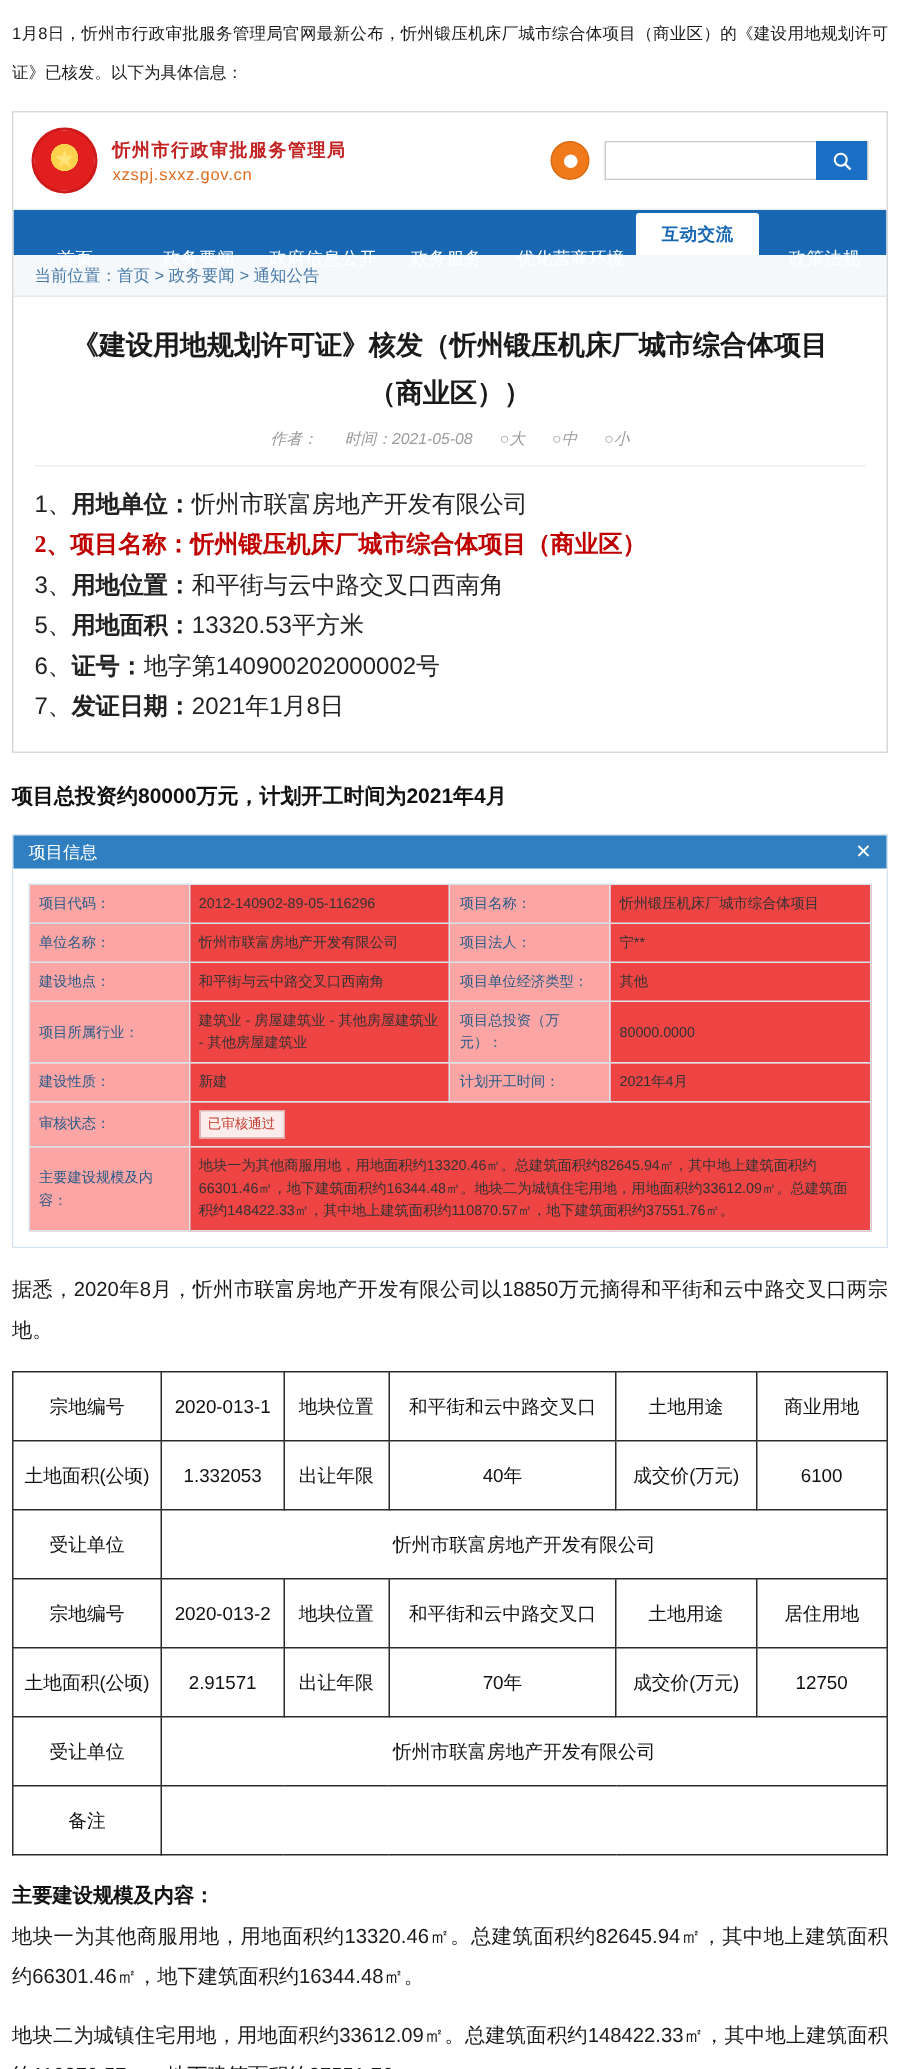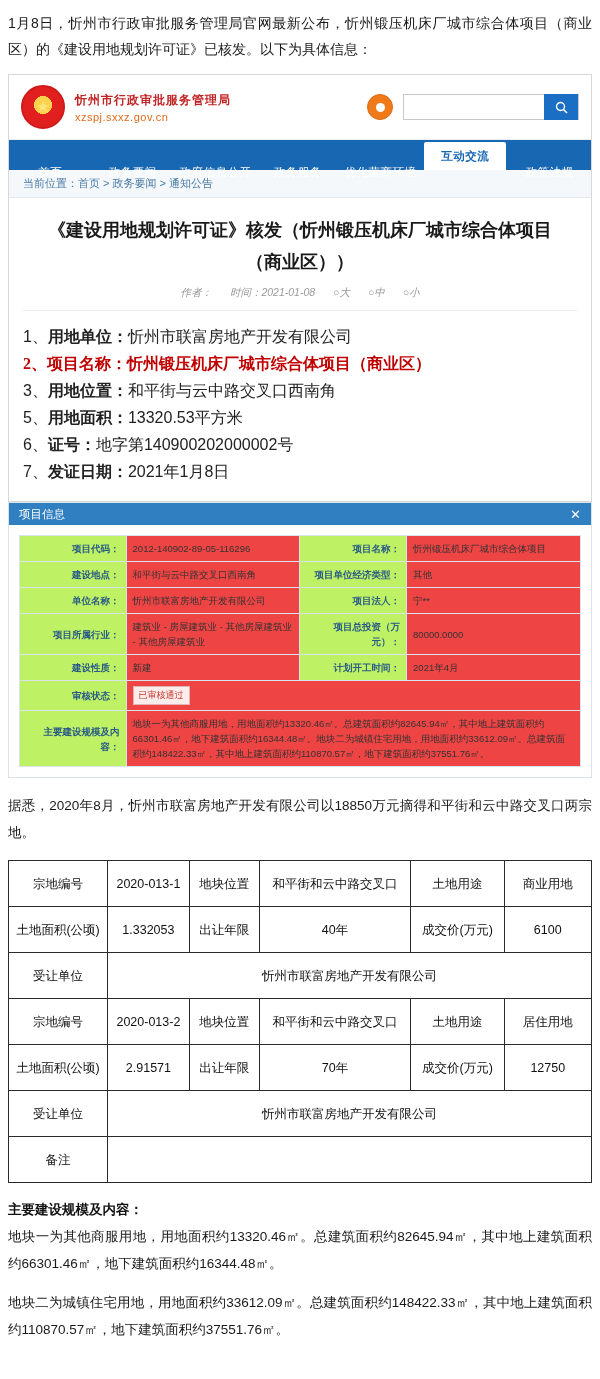--- a/index.html
+++ b/index.html
@@ -5,21 +5,21 @@
   * { box-sizing: border-box; }
   html, body {
     margin: 0; padding: 0;
     background: #ffffff;
     font-family: "Liberation Sans", "DejaVu Sans", sans-serif;
   }
   body { width: 600px; }
   .page { width: 600px; padding: 0; }
 
   .intro {
-    font-size: 14px;
+    font-size: 11px;
     line-height: 26px;
     color: #1a1a1a;
     padding: 10px 8px 12px 8px;
     text-align: justify;
   }
 
   
   .site {
     margin: 0 8px;
     border: 1px solid #d8d8d8;
@@ -201,25 +201,24 @@
     color: #333;
     table-layout: fixed;
   }
   table.info td {
     border: 1px solid #d9e3ec;
     padding: 5px 6px;
     line-height: 15px;
     vertical-align: middle;
   }
   table.info td.k {
-    background: #bef264;
-    text-align: right;
+    background: #fca5a5;
+    text-align: left;
     color: #2a5b87;
     width: 19%;
-    font-weight: bold;
   }
   table.info td.v { background: #ef4444; width: 31%; }
   .pass-tag {
     display: inline-block;
     border: 1px solid #e0b4b4;
     background: #fdecec;
     color: #c0392b;
     padding: 1px 5px;
     font-size: 9px;
   }
@@ -303,21 +302,21 @@
       <div class="nav-item active">互动交流</div>
       <div class="nav-item">政策法规</div>
     </div>
 
     <div class="crumb">当前位置：首页 &gt; 政务要闻 &gt; 通知公告</div>
 
     <div class="doc-title">《建设用地规划许可证》核发（忻州锻压机床厂城市综合体项目（商业区））</div>
 
     <div class="doc-meta">
       <span class="mi">作者：</span>
-      <span class="mi">时间：2021-01-08</span>
+      <span class="mi">时间：2021-05-08</span>
       <span class="mi">○大</span>
       <span class="mi">○中</span>
       <span class="mi">○小</span>
     </div>
 
     <div class="doc-body">
       <div class="doc-line">
         <span>1、</span><span class="lbl">用地单位：</span><span>忻州市联富房地产开发有限公司</span>
       </div>
       <div class="doc-line highlight">
@@ -332,46 +331,47 @@
       <div class="doc-line">
         <span>6、</span><span class="lbl">证号：</span><span>地字第140900202000002号</span>
       </div>
       <div class="doc-line">
         <span>7、</span><span class="lbl">发证日期：</span><span>2021年1月8日</span>
       </div>
     </div>
 
   </div>
 
+  <div class="invest-note">项目总投资约80000万元，计划开工时间为2021年4月</div>
 
   <div class="panel">
     <div class="panel-head">
       <span>项目信息</span>
       <span class="close">✕</span>
     </div>
     <div class="panel-body">
       <table class="info">
         <tbody>
             <tr>
           <td class="k">项目代码：</td>
           <td class="v">2012-140902-89-05-116296</td>
           <td class="k">项目名称：</td>
           <td class="v">忻州锻压机床厂城市综合体项目</td>
         </tr>
         <tr>
+          <td class="k">单位名称：</td>
+          <td class="v">忻州市联富房地产开发有限公司</td>
+          <td class="k">项目法人：</td>
+          <td class="v">宁**</td>
+        </tr>
+        <tr>
           <td class="k">建设地点：</td>
           <td class="v">和平街与云中路交叉口西南角</td>
           <td class="k">项目单位经济类型：</td>
           <td class="v">其他</td>
-        </tr>
-        <tr>
-          <td class="k">单位名称：</td>
-          <td class="v">忻州市联富房地产开发有限公司</td>
-          <td class="k">项目法人：</td>
-          <td class="v">宁**</td>
         </tr>
         <tr>
           <td class="k">项目所属行业：</td>
           <td class="v">建筑业 - 房屋建筑业 - 其他房屋建筑业 - 其他房屋建筑业</td>
           <td class="k">项目总投资（万元）：</td>
           <td class="v">80000.0000</td>
         </tr>
         <tr>
           <td class="k">建设性质：</td>
           <td class="v">新建</td>

